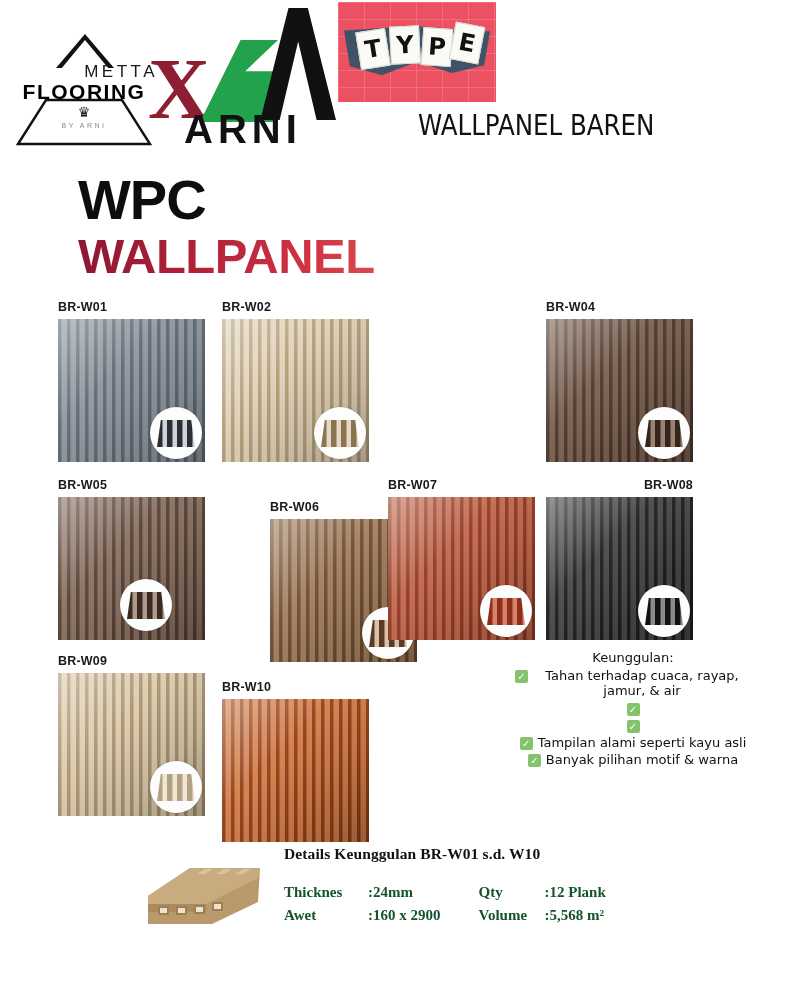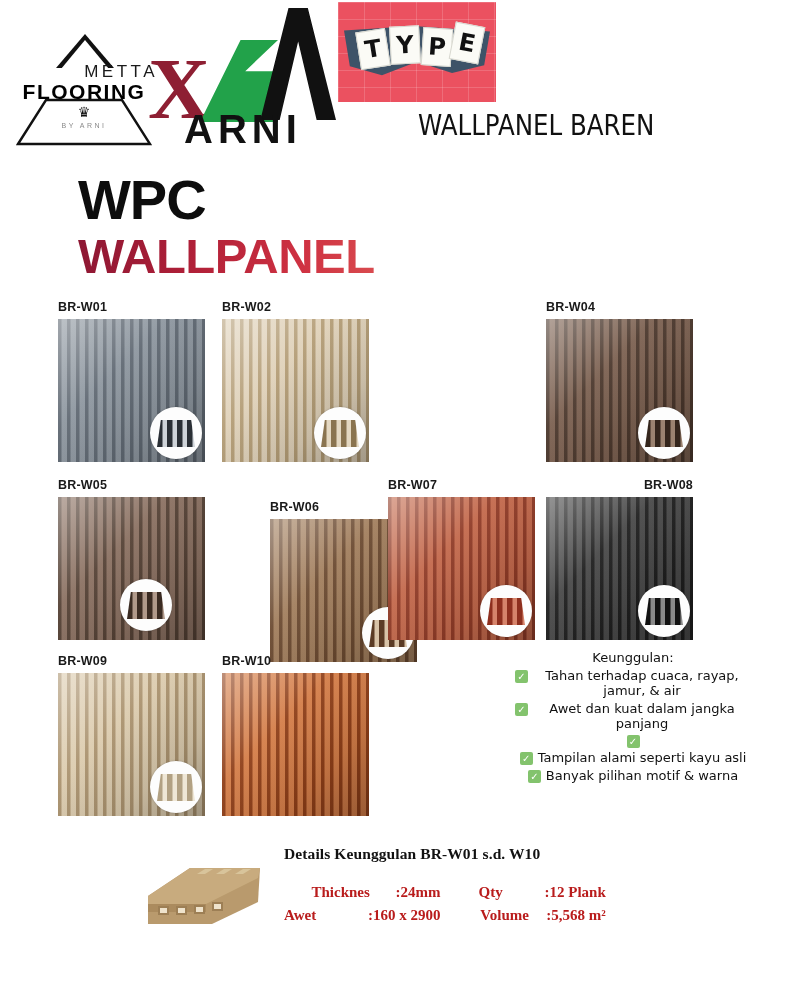--- a/index.html
+++ b/index.html
@@ -214,21 +214,21 @@
   .details {
     position: absolute; left: 284px; top: 845px;
     font-family: "Liberation Serif", serif;
   }
   .details-title {
     font-size: 15.5px; font-weight: 700; color: #111; margin-bottom: 18px;
     letter-spacing: 0.1px;
   }
   .details-rows { display: flex; gap: 38px; }
   .d-col { }
-  .d-row { display: flex; font-size: 15px; font-weight: 700; color: #b91c1c; line-height: 1.55; justify-content: flex-end; }
+  .d-row { display: flex; font-size: 15px; font-weight: 700; color: #14532d; line-height: 1.55; }
   .d-key { width: 84px; }
   .d-key.narrow { width: 66px; }
 </style>
 </head>
 <body>
 
 <div class="header">
 
   <div class="metta-logo">
     <div class="metta-tri-top"></div>
@@ -337,39 +337,38 @@
     <div class="cell" style="left: 58px; top: 654px;">
       <div class="cell-label">BR-W09</div>
       <div class="cell-img" style="background: rgb(200, 180, 148);">
         <div class="slats" style="background-image: repeating-linear-gradient(90deg, rgb(169, 145, 109) 0px, rgb(169, 145, 109) 3px, rgb(221, 205, 176) 4px, rgb(221, 205, 176) 9px); opacity: 0.95;"></div>
         <div class="slats" style="background: linear-gradient(135deg, rgba(255, 255, 255, 0.42) 0%, rgba(255, 255, 255, 0.05) 38%, rgba(0, 0, 0, 0.1) 70%, rgba(0, 0, 0, 0.28) 100%);"></div>
         <div class="swatch" style="left: 92px; top: 88px;">
           <div class="swatch-inner" style="background-image: repeating-linear-gradient(90deg, rgb(178, 161, 131) 0px, rgb(178, 161, 131) 5px, rgb(239, 231, 214) 6px, rgb(239, 231, 214) 10px);"></div>
         </div>
       </div>
     </div>
-    <div class="cell" style="left: 222px; top: 654px;">
+    <div class="cell" style="left: 222px; top: 680px;">
       <div class="cell-label">BR-W10</div>
       <div class="cell-img" style="background: rgb(194, 98, 47);">
         <div class="slats" style="background-image: repeating-linear-gradient(90deg, rgb(140, 61, 23) 0px, rgb(140, 61, 23) 3px, rgb(213, 127, 74) 4px, rgb(213, 127, 74) 9px); opacity: 0.95;"></div>
         <div class="slats" style="background: linear-gradient(135deg, rgba(255, 255, 255, 0.42) 0%, rgba(255, 255, 255, 0.05) 38%, rgba(0, 0, 0, 0.1) 70%, rgba(0, 0, 0, 0.28) 100%);"></div>
       </div>
     </div>
   </div>
 
 <div class="keunggulan">
   <div class="keunggulan-title">Keunggulan:</div>
   <div id="k-list">
       <div class="k-item">
         <span class="k-check">✓</span>
         <span class="k-text">Tahan terhadap cuaca, rayap, jamur, &amp; air</span>
       </div>
       <div class="k-item">
         <span class="k-check">✓</span>
-        <span class="k-text">Awet dan kuat dalam jangka panjang</span>
       </div>
       <div class="k-item">
         <span class="k-check">✓</span>
       </div>
       <div class="k-item">
         <span class="k-check">✓</span>
         <span class="k-text">Tampilan alami seperti kayu asli</span>
       </div>
       <div class="k-item">
         <span class="k-check">✓</span>

